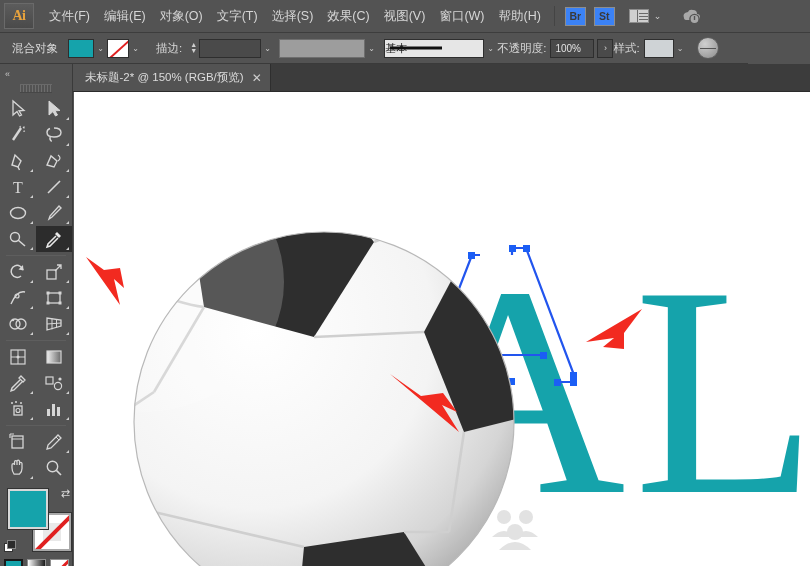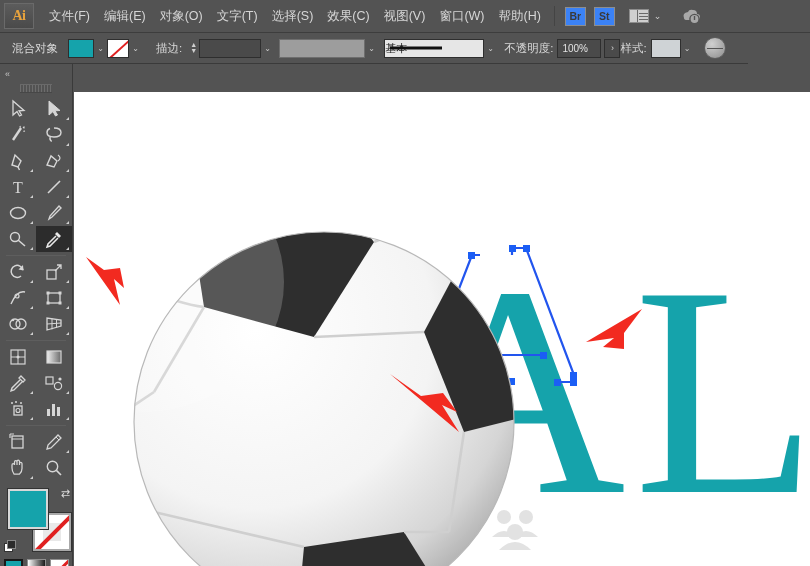--- a/index.html
+++ b/index.html
@@ -104,21 +104,21 @@
   }
   .stroke-profile {
     height: 19px; background: #e6e6e6; border: 1px solid #2e2e2e;
     display:flex; align-items:center; justify-content:flex-start;
     padding-right:16px; color:#1a1a1a; font-size:11px; position:relative;
   }
   .stroke-profile .line {
     position:absolute; left:5px; top:50%; width:52px; height:3px;
     background:#111; transform:translateY(-50%);
   }
-  .opacity-label { margin-left:7px; margin-right:4px; white-space:nowrap; }
+  .opacity-label { margin-left:0; margin-right:4px; white-space:nowrap; }
   .opacity-val {
     width: 44px; height:19px; background:#4a4a4a; border:1px solid #2e2e2e;
     color:#e2e2e2; font-size:10px; display:flex; align-items:center; padding-left:4px;
   }
   .arrow-btn {
     width:16px; height:19px; background:#4a4a4a; border:1px solid #2e2e2e;
     color:#d6d6d6; font-size:9px; display:flex; align-items:center; justify-content:center;
     margin-left:3px;
   }
   .style-box {
@@ -285,20 +285,26 @@
     <span class="opacity-val">100%</span>
     <span class="arrow-btn">›</span>
 
     <span class="opacity-label" style="margin-left:0">样式:</span>
     <span class="style-box"></span>
     <span class="mini-caret">⌄</span>
 
     <span class="globe"></span>
   </div>
 
+  <div class="tabbar">
+    <div class="doctab">
+      <span class="doctab-title">未标题-2* @ 150% (RGB/预览)</span>
+      <span class="tab-close">✕</span>
+    </div>
+  </div>
 
   <div class="toolbox">
     <div class="tb-header">
       <span>«</span>
     </div>
     <div class="tb-grip"></div>
 
     <div class="tb-grid">
 
       <div class="tool">

